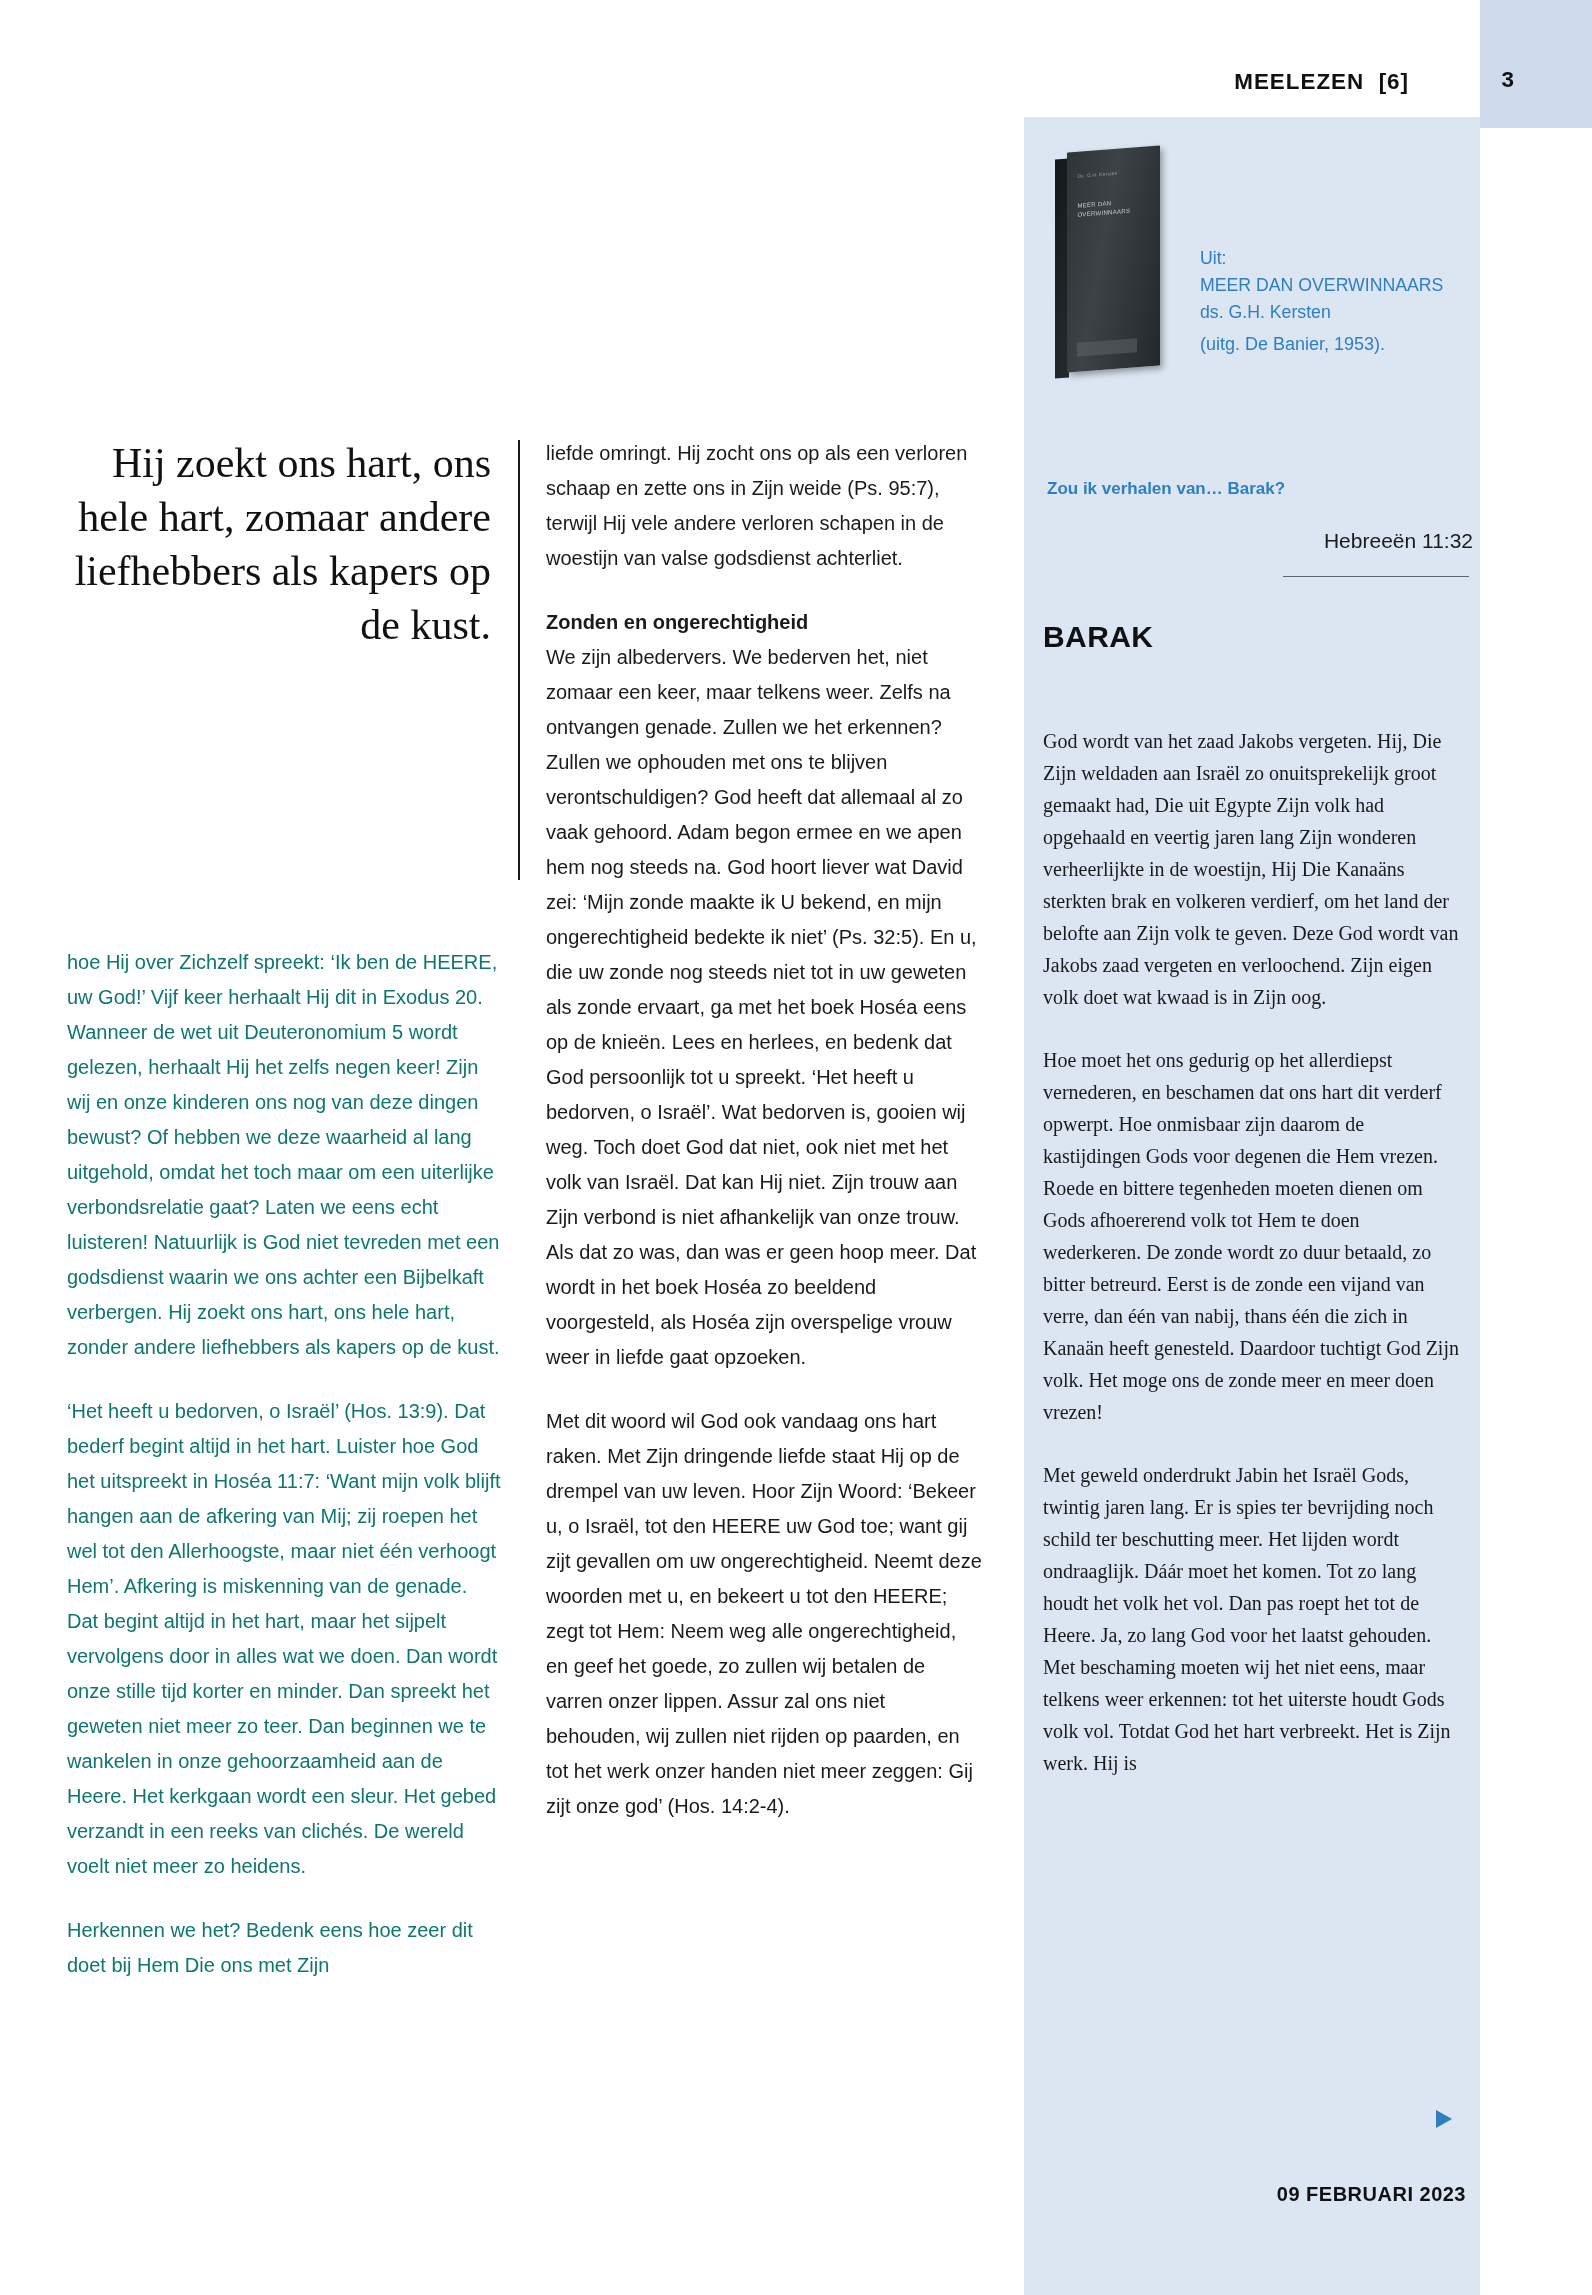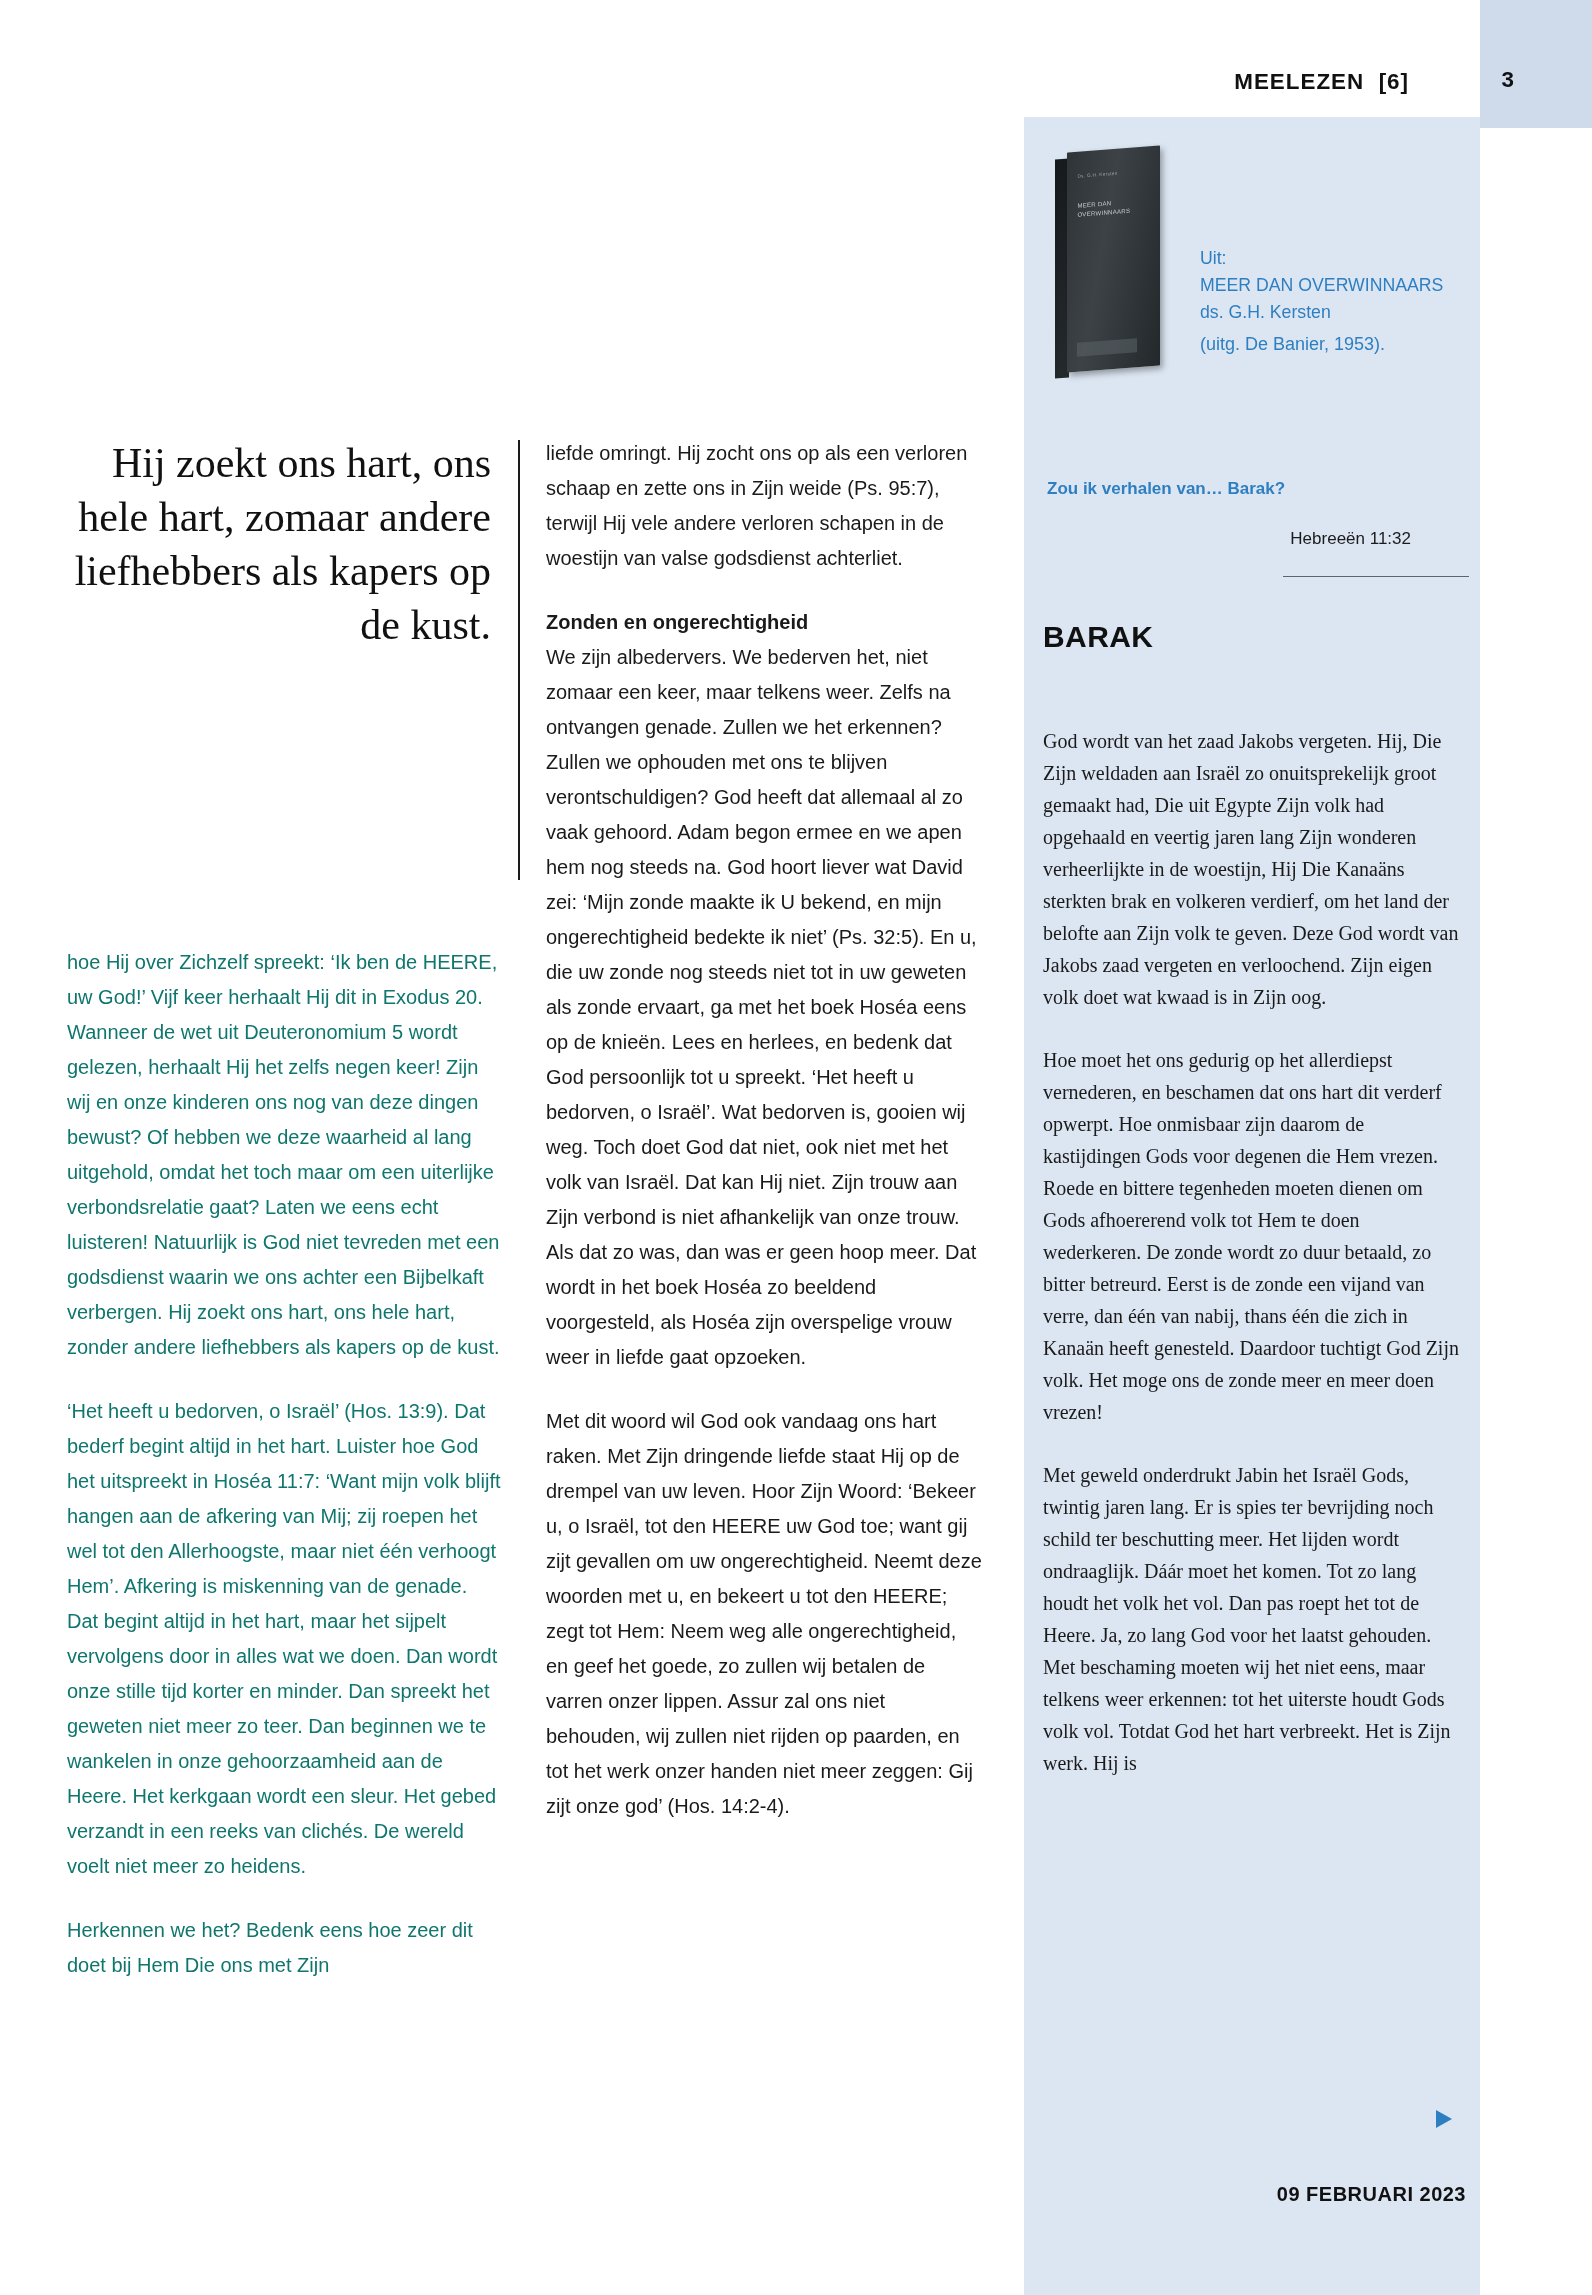--- a/index.html
+++ b/index.html
@@ -145,25 +145,25 @@
     position: absolute;
     left: 1047px;
     top: 479px;
     width: 423px;
     font-size: 17px;
     font-weight: bold;
     color: #2e7fc1;
   }
   .ref-line {
     position: absolute;
-    left: 988px;
+    left: 1050px;
     top: 529px;
     width: 423px;
     text-align: right;
-    font-size: 17px;
+    font-size: 21px;
     color: #1b1b1b;
   }
   .ref-rule {
     position: absolute;
     left: 1283px;
     top: 576px;
     width: 186px;
     height: 0.9px;
     background: #5b6672;
   }

